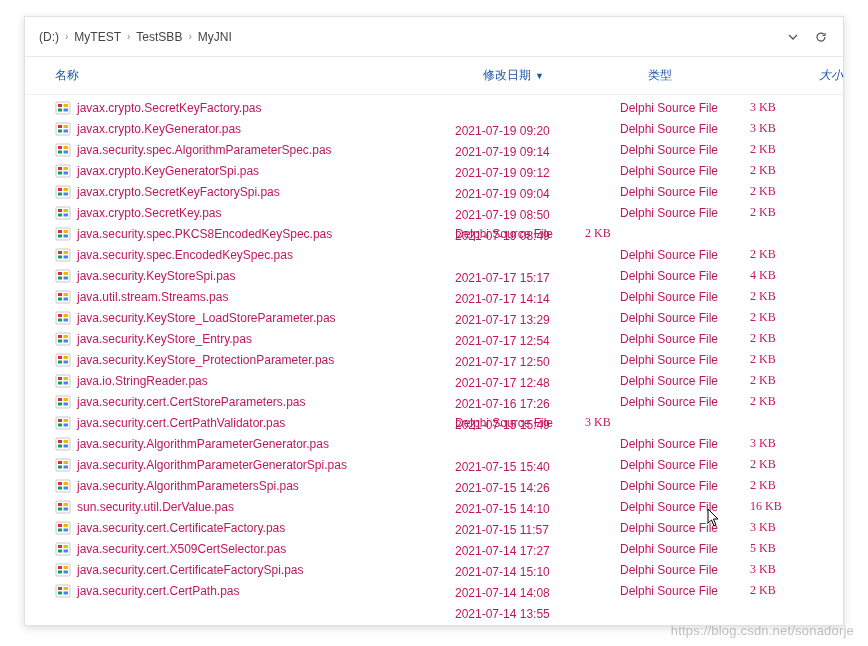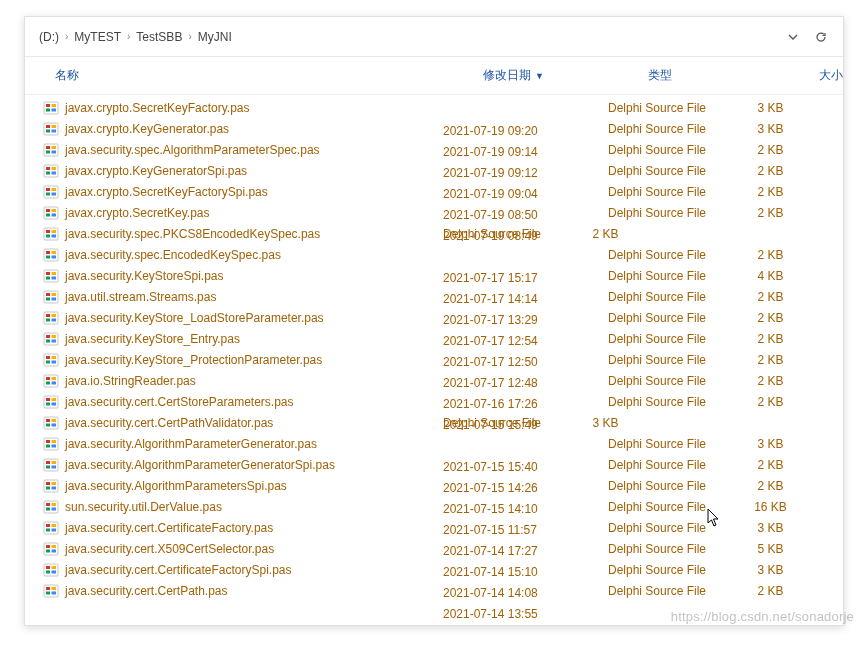--- a/index.html
+++ b/index.html
@@ -48,45 +48,45 @@
     display: flex;
     align-items: center;
     padding: 10px 0 10px 30px;
     color: #1b55a5;
     font-size: 12px;
     border-bottom: 1px solid #f0f0f0;
   }
   .col-name { flex: 0 0 400px; display:flex; align-items:flex-start; gap:4px;}
   .col-date { flex: 0 0 165px; display:flex; align-items:center; gap:4px;margin-left:28px;}
   .col-type { flex: 0 0 130px; display:flex; align-items:center; gap:4px;}
-  .col-size { flex: 0 0 65px; text-align: right; justify-content:flex-end; display:flex; align-items:flex-start; gap:4px;}
+  .col-size { flex: 0 0 65px; text-align: right; justify-content:flex-end; display:flex; align-items:flex-start; gap:4px;font-style:italic;}
   .sort-arrow { font-size: 9px; color: #1b55a5; }
   .file-list {
     flex: 1;
     overflow-y: auto;
     padding-top: 2px;
   }
   .file-row {
     display: flex;
     align-items: center;
-    padding: 2px 0 2px 18px;
+    padding: 2px 0 2px 30px;
     height: 21px;
-    color: #a16207;
+    color: #be185d;
   }
   .fname-cell { flex: 0 0 400px; display: flex; align-items: center; gap: 6px; }
   .fdate-cell { flex: 0 0 165px; margin-top: 47px; }
   .ftype-cell { flex: 0 0 130px; }
-  .fsize-cell { flex: 0 0 65px; text-align: center; }
+  .fsize-cell { flex: 0 0 65px; text-align: left; font-family: Liberation Serif, serif; }
   .file-icon {
     width: 16px; height: 16px; flex-shrink: 0;
     display: inline-flex; align-items: center; justify-content: center;
   }
   .watermark {
     position: absolute;
-    bottom: 22px; right: 14px;
+    bottom: 8px; right: 14px;
     color: rgba(120,120,120,0.45);
     font-size: 13px;
     font-family: Arial, sans-serif;
     letter-spacing: 0.2px;
   }
   .cursor {
     position: absolute;
     left: 707px; top: 508px;
     width: 14px; height: 20px;
     pointer-events: none;

